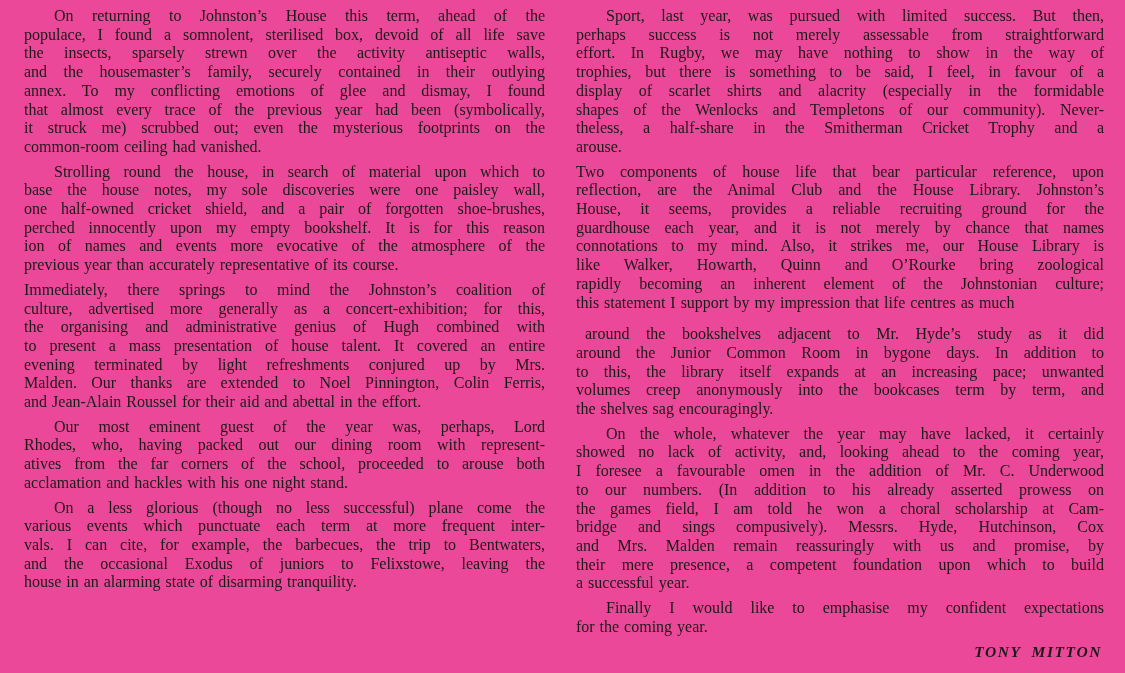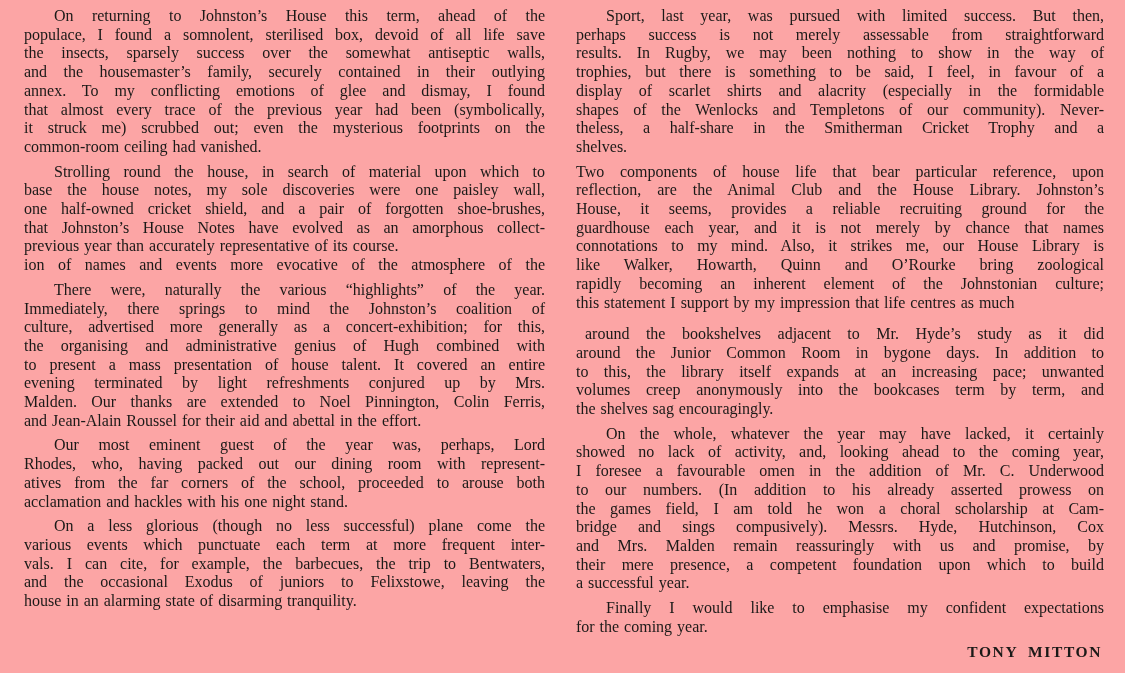--- a/index.html
+++ b/index.html
@@ -11,21 +11,21 @@
     height: 673px;
     background: #fcfbf8;
     overflow: hidden;
     font-family: "Liberation Serif", "DejaVu Serif", serif;
     color: #1b1a18;
   }
   .page {
     position: relative;
     width: 1125px;
     height: 673px;
-    background: #fca5a5;
+    background: #ec4899;
   }
   .col {
     position: absolute;
     top: 7px;
     font-size: 16px;
     line-height: 18.7px;
   }
   .col-left  { left: 24px;  width: 521px; }
   .col-right { left: 576px; width: 528px; }
   .para {
@@ -45,47 +45,47 @@
   .line.ind    { text-indent: 30px; }
   .line.ind-sm { text-indent: 9px; margin-top: 13px; }
   .signature {
     margin-top: 0;
     text-align: right;
     font-size: 15.5px;
     letter-spacing: 1.6px;
     word-spacing: 5px;
     font-weight: 600;
     padding-right: 2px;
+    font-style: italic;
   }
 </style>
 </head>
 <body>
 
 <div class="page">
   <div class="col col-left">
       <p class="para">
         <span class="line just ind">On returning to Johnston’s House this term, ahead of the</span>
         <span class="line just">populace, I found a somnolent, sterilised box, devoid of all life save</span>
-        <span class="line just">the insects, sparsely success over the somewhat antiseptic walls,</span>
+        <span class="line just">the insects, sparsely strewn over the activity antiseptic walls,</span>
         <span class="line just">and the housemaster’s family, securely contained in their outlying</span>
         <span class="line just">annex. To my conflicting emotions of glee and dismay, I found</span>
         <span class="line just">that almost every trace of the previous year had been (symbolically,</span>
         <span class="line just">it struck me) scrubbed out; even the mysterious footprints on the</span>
         <span class="line">common-room ceiling had vanished.</span>
       </p>
       <p class="para">
         <span class="line just ind">Strolling round the house, in search of material upon which to</span>
         <span class="line just">base the house notes, my sole discoveries were one paisley wall,</span>
         <span class="line just">one half-owned cricket shield, and a pair of forgotten shoe-brushes,</span>
-        <span class="line just">that Johnston’s House Notes have evolved as an amorphous collect-</span>
+        <span class="line just">perched innocently upon my empty bookshelf. It is for this reason</span>
+        <span class="line just">ion of names and events more evocative of the atmosphere of the</span>
         <span class="line">previous year than accurately representative of its course.</span>
-        <span class="line just">ion of names and events more evocative of the atmosphere of the</span>
       </p>
       <p class="para">
-        <span class="line just ind">There were, naturally the various “highlights” of the year.</span>
         <span class="line just">Immediately, there springs to mind the Johnston’s coalition of</span>
         <span class="line just">culture, advertised more generally as a concert-exhibition; for this,</span>
         <span class="line just">the organising and administrative genius of Hugh combined with</span>
         <span class="line just">to present a mass presentation of house talent. It covered an entire</span>
         <span class="line just">evening terminated by light refreshments conjured up by Mrs.</span>
         <span class="line just">Malden. Our thanks are extended to Noel Pinnington, Colin Ferris,</span>
         <span class="line">and Jean-Alain Roussel for their aid and abettal in the effort.</span>
       </p>
       <p class="para">
         <span class="line just ind">Our most eminent guest of the year was, perhaps, Lord</span>
@@ -98,26 +98,26 @@
         <span class="line just">various events which punctuate each term at more frequent inter-</span>
         <span class="line just">vals. I can cite, for example, the barbecues, the trip to Bentwaters,</span>
         <span class="line just">and the occasional Exodus of juniors to Felixstowe, leaving the</span>
         <span class="line">house in an alarming state of disarming tranquility.</span>
       </p>
     </div>
   <div class="col col-right">
   <p class="para">
         <span class="line just ind">Sport, last year, was pursued with limited success. But then,</span>
         <span class="line just">perhaps success is not merely assessable from straightforward</span>
-        <span class="line just">results. In Rugby, we may been nothing to show in the way of</span>
+        <span class="line just">effort. In Rugby, we may have nothing to show in the way of</span>
         <span class="line just">trophies, but there is something to be said, I feel, in favour of a</span>
         <span class="line just">display of scarlet shirts and alacrity (especially in the formidable</span>
         <span class="line just">shapes of the Wenlocks and Templetons of our community). Never-</span>
         <span class="line just">theless, a half-share in the Smitherman Cricket Trophy and a</span>
-        <span class="line">shelves.</span>
+        <span class="line">arouse.</span>
       </p>
       <p class="para">
         <span class="line just">Two components of house life that bear particular reference, upon</span>
         <span class="line just">reflection, are the Animal Club and the House Library. Johnston’s</span>
         <span class="line just">House, it seems, provides a reliable recruiting ground for the</span>
         <span class="line just">guardhouse each year, and it is not merely by chance that names</span>
         <span class="line just">connotations to my mind. Also, it strikes me, our House Library is</span>
         <span class="line just">like Walker, Howarth, Quinn and O’Rourke bring zoological</span>
         <span class="line just">rapidly becoming an inherent element of the Johnstonian culture;</span>
         <span class="line">this statement I support by my impression that life centres as much</span>

